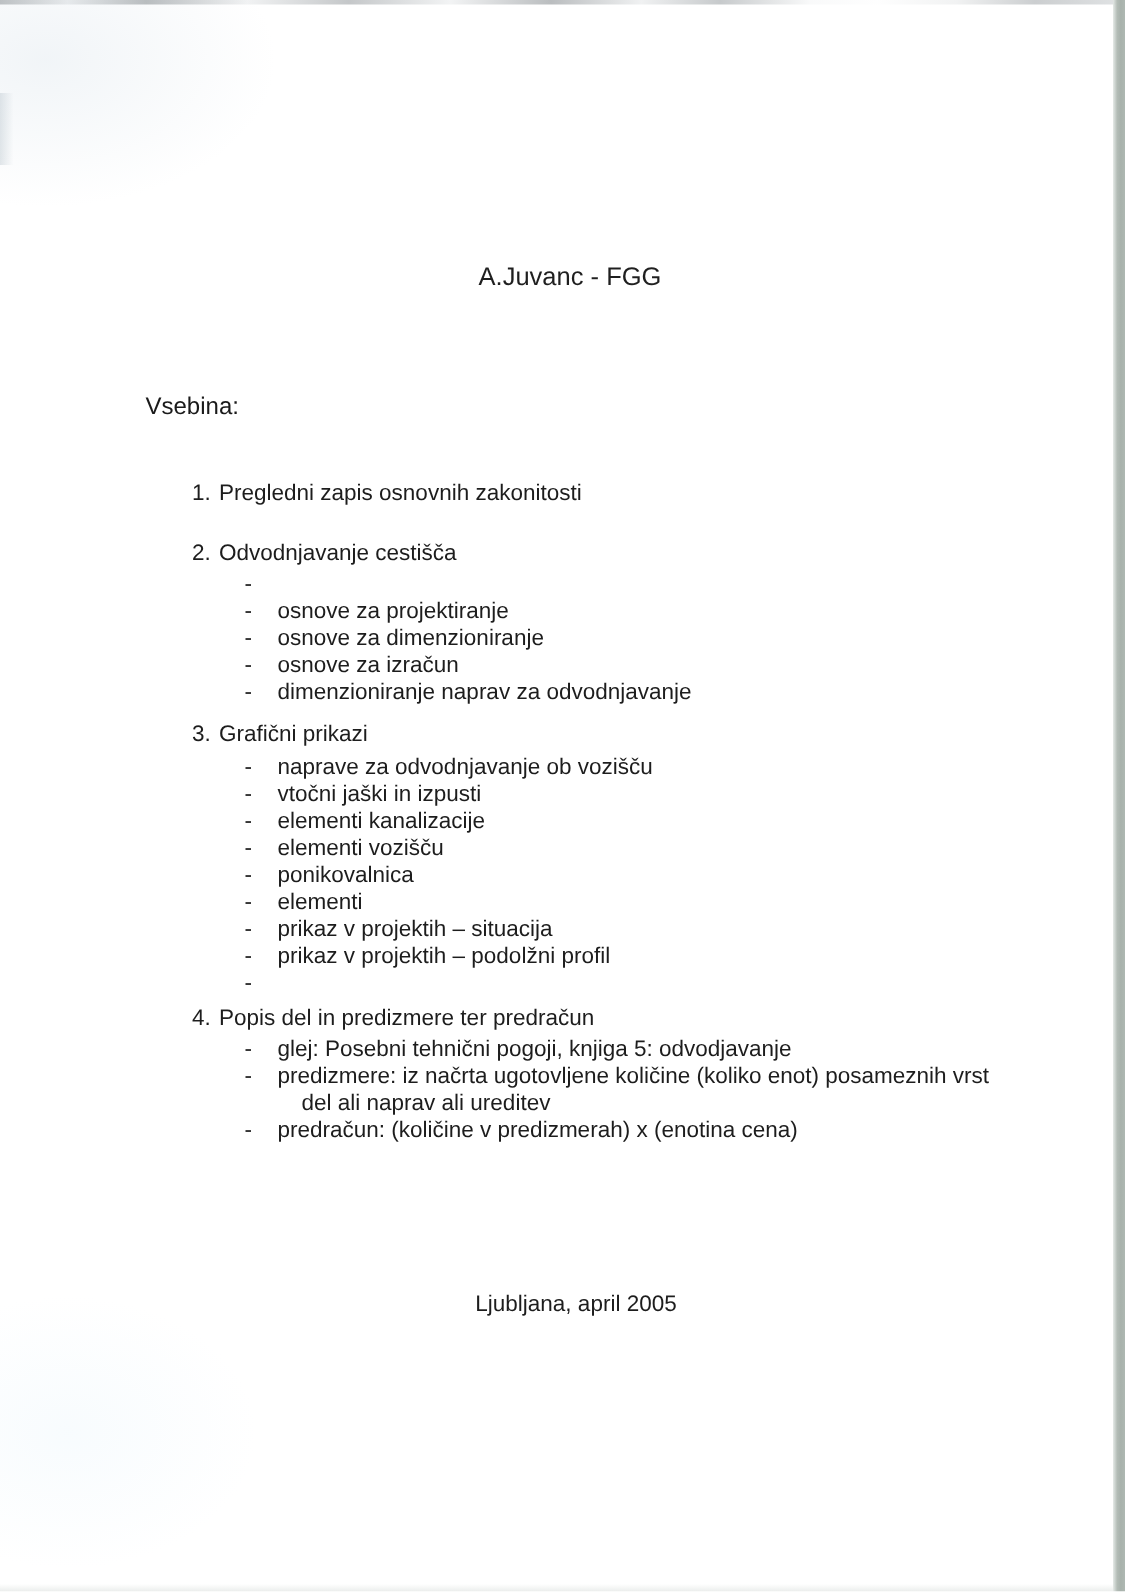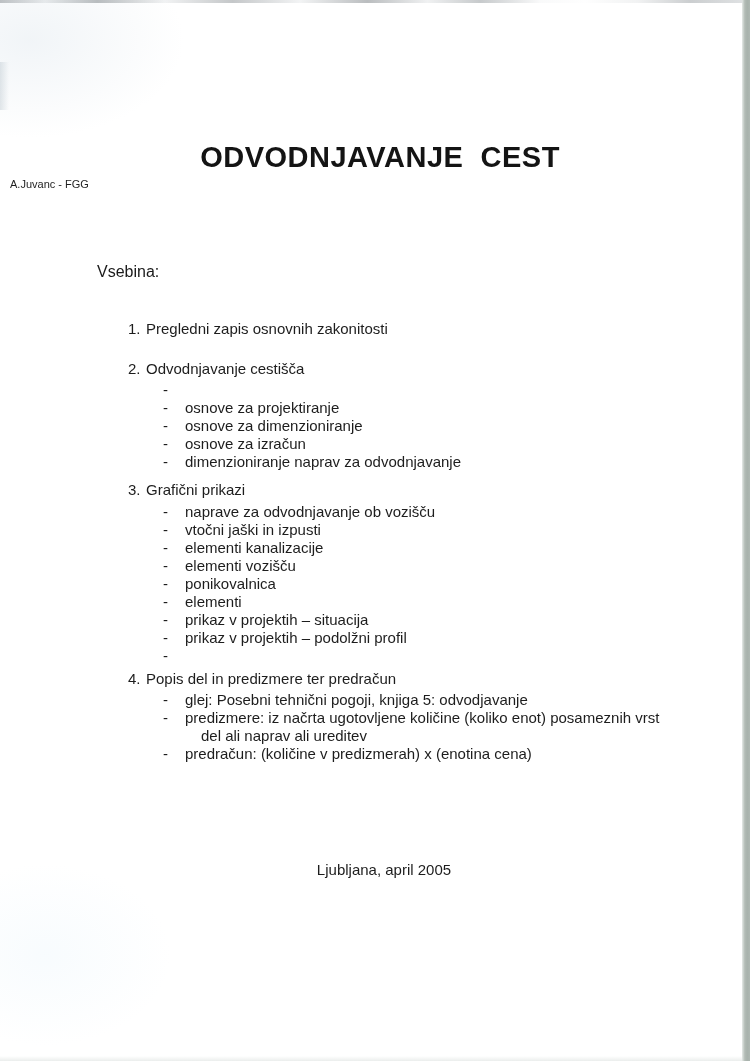--- a/index.html
+++ b/index.html
@@ -42,21 +42,21 @@
     background:linear-gradient(90deg, rgba(165,180,190,0.32), rgba(255,255,255,0));
   }
   
   .title {
     position:absolute; top:142px; left:10px; width:740px;
     text-align:center; font-size:29px; line-height:30px;
     font-weight:bold; letter-spacing:0.5px; white-space:pre; color:#141414;
   }
   .subtitle {
     position:absolute; top:176px; left:10px; width:740px;
-    font-size:11px; line-height:17px; color:#1f1f1f;
+    text-align:center; font-size:17px; line-height:17px; color:#1f1f1f;
   }
   .contents-heading {
     position:absolute; top:261px; left:97px;
     font-size:16px; line-height:21px; color:#1a1a1a;
   }
   .toc {
     position:absolute; top:320px; left:128px; width:585px;
     font-size:15px; color:#1d1d1d;
   }
   .row { display:flex; line-height:18px; }
@@ -77,21 +77,20 @@
 </head>
 <body>
 
 <div class="page">
 
   <div class="edge-top"></div>
   <div class="mark-left"></div>
   <div class="edge-right"></div>
   <div class="edge-bottom"></div>
 
-  <div class="title">ODVODNJAVANJE  CEST</div>
   <div class="subtitle">A.Juvanc - FGG</div>
   <div class="contents-heading">Vsebina:</div>
 
   <div class="toc">
 
     <div class="row item">
       <span class="num">1.</span>
       <span class="lab">Pregledni zapis osnovnih zakonitosti</span>
     </div>
 

